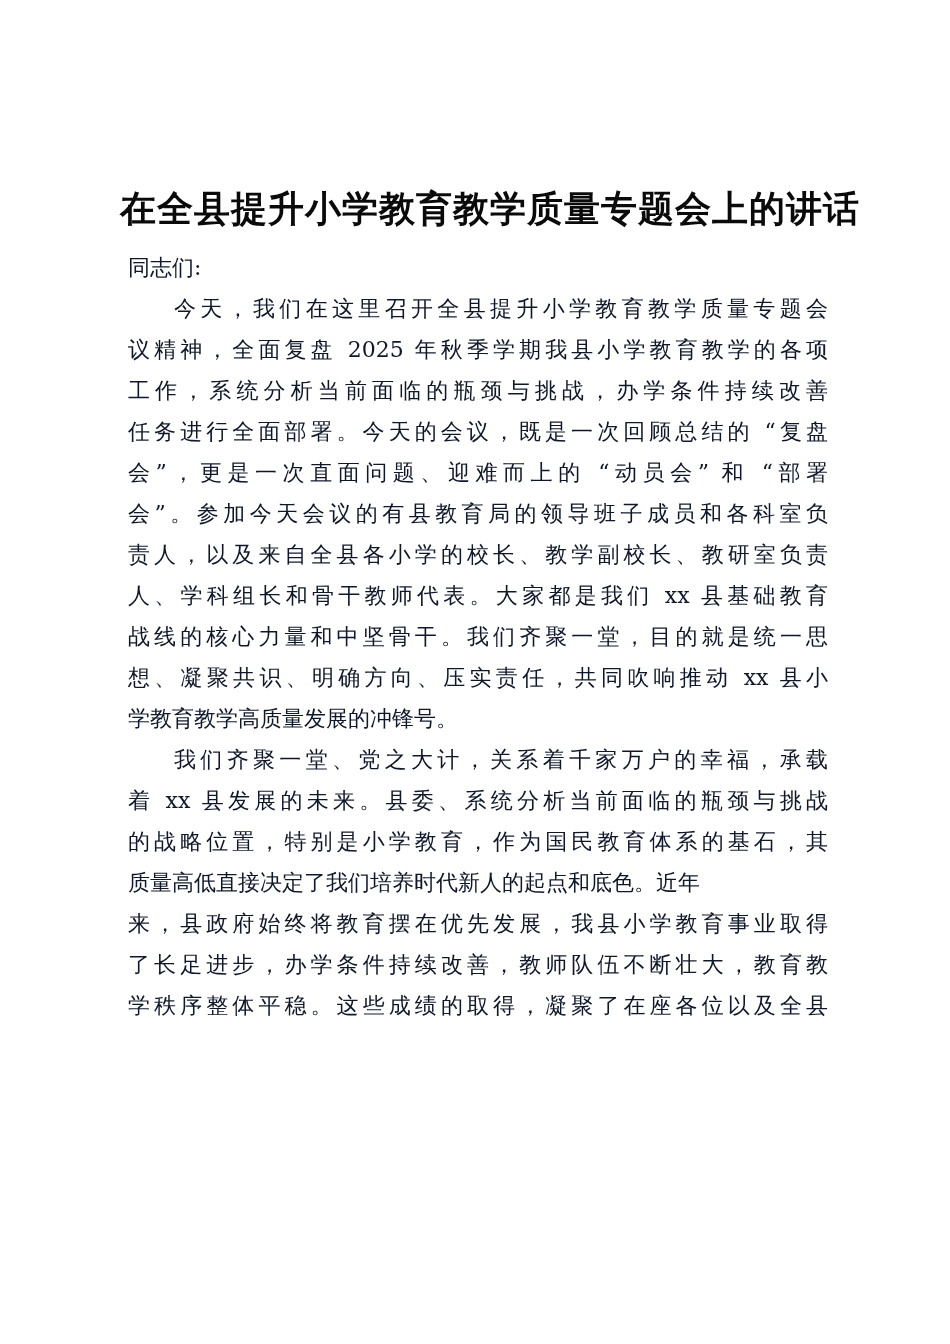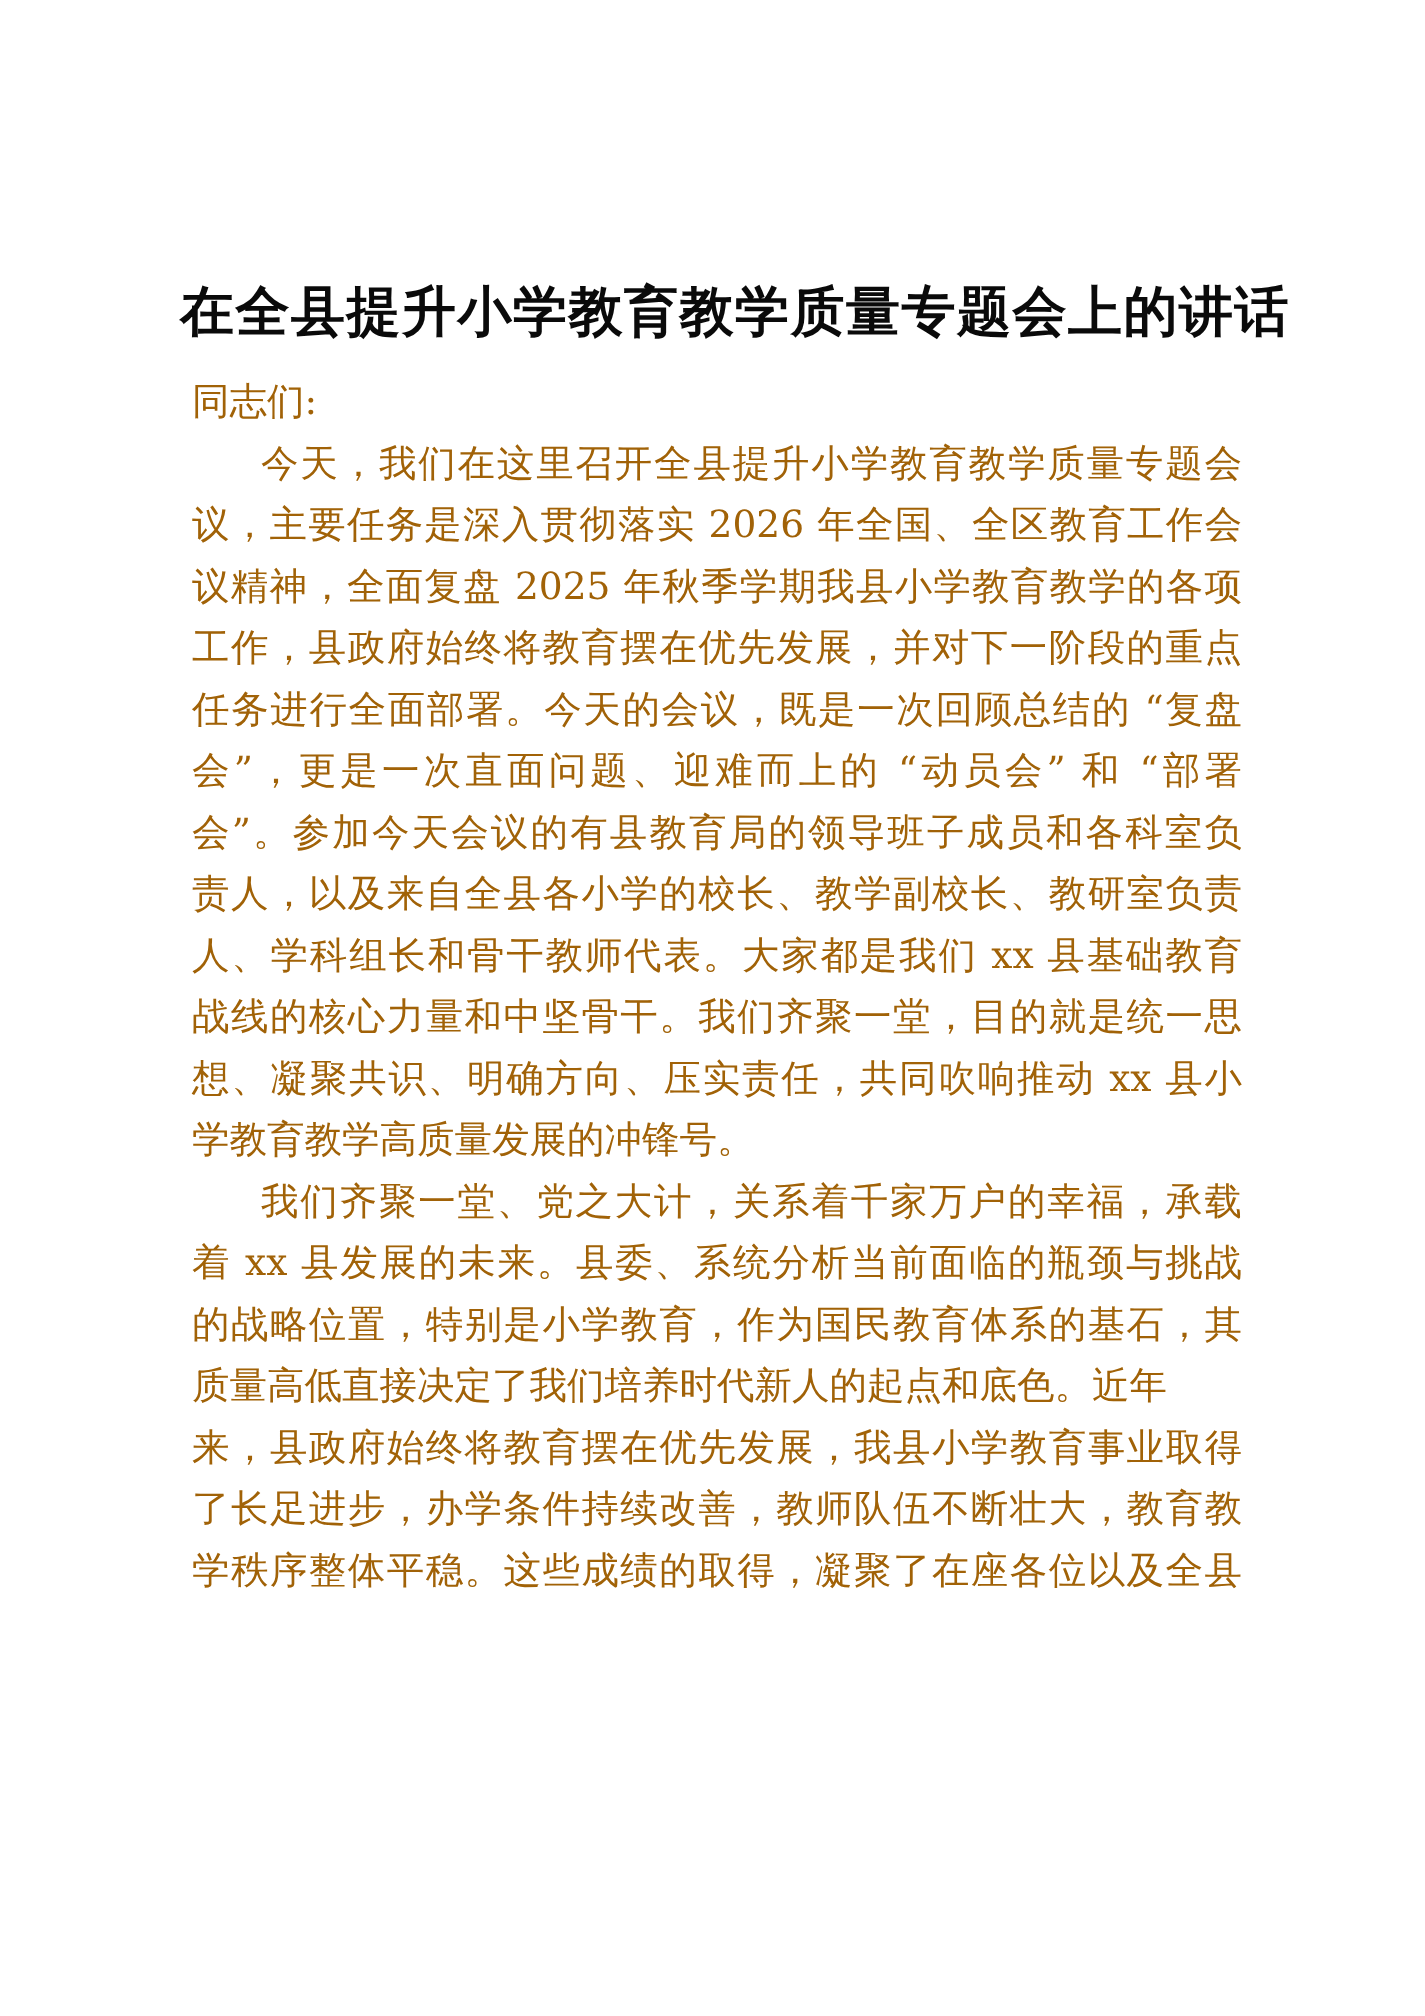--- a/index.html
+++ b/index.html
@@ -33,22 +33,22 @@
       letter-spacing: 1px;
       white-space: nowrap;
       color: #0a0a0a;
     }
     .body {
       position: absolute;
       left: 128px;
       top: 235px;
       width: 700px;
       font-family: "DejaVu Serif", "Liberation Serif", serif;
-      font-size: 25px;
-      color: #a16207;
+      font-size: 22px;
+      color: #0f172a;
     }
     .line {
       height: 41px;
       line-height: 41px;
       white-space: nowrap;
       display: flex;
       justify-content: flex-start;
     }
     .line.left {
       justify-content: flex-start;
@@ -75,27 +75,24 @@
   <div class="body">
     <div class="line left">
       <span class="txt">同志们:</span>
     </div>
 
     <div>
       <div class="line indent">
           <span class="txt">今天，我们在这里召开全县提升小学教育教学质量专题会</span>
         </div>
       <div class="line">
-          <span class="txt">议，主要任务是深入贯彻落实 2026 年全国、全区教育工作会</span>
-        </div>
-      <div class="line">
           <span class="txt">议精神，全面复盘 2025 年秋季学期我县小学教育教学的各项</span>
         </div>
       <div class="line">
-          <span class="txt">工作，县政府始终将教育摆在优先发展，并对下一阶段的重点</span>
+          <span class="txt">工作，系统分析当前面临的瓶颈与挑战，办学条件持续改善</span>
         </div>
       <div class="line">
           <span class="txt">任务进行全面部署。今天的会议，既是一次回顾总结的 “复盘</span>
         </div>
       <div class="line">
           <span class="txt">会”，更是一次直面问题、迎难而上的 “动员会” 和 “部署</span>
         </div>
       <div class="line">
           <span class="txt">会”。参加今天会议的有县教育局的领导班子成员和各科室负</span>
         </div>

